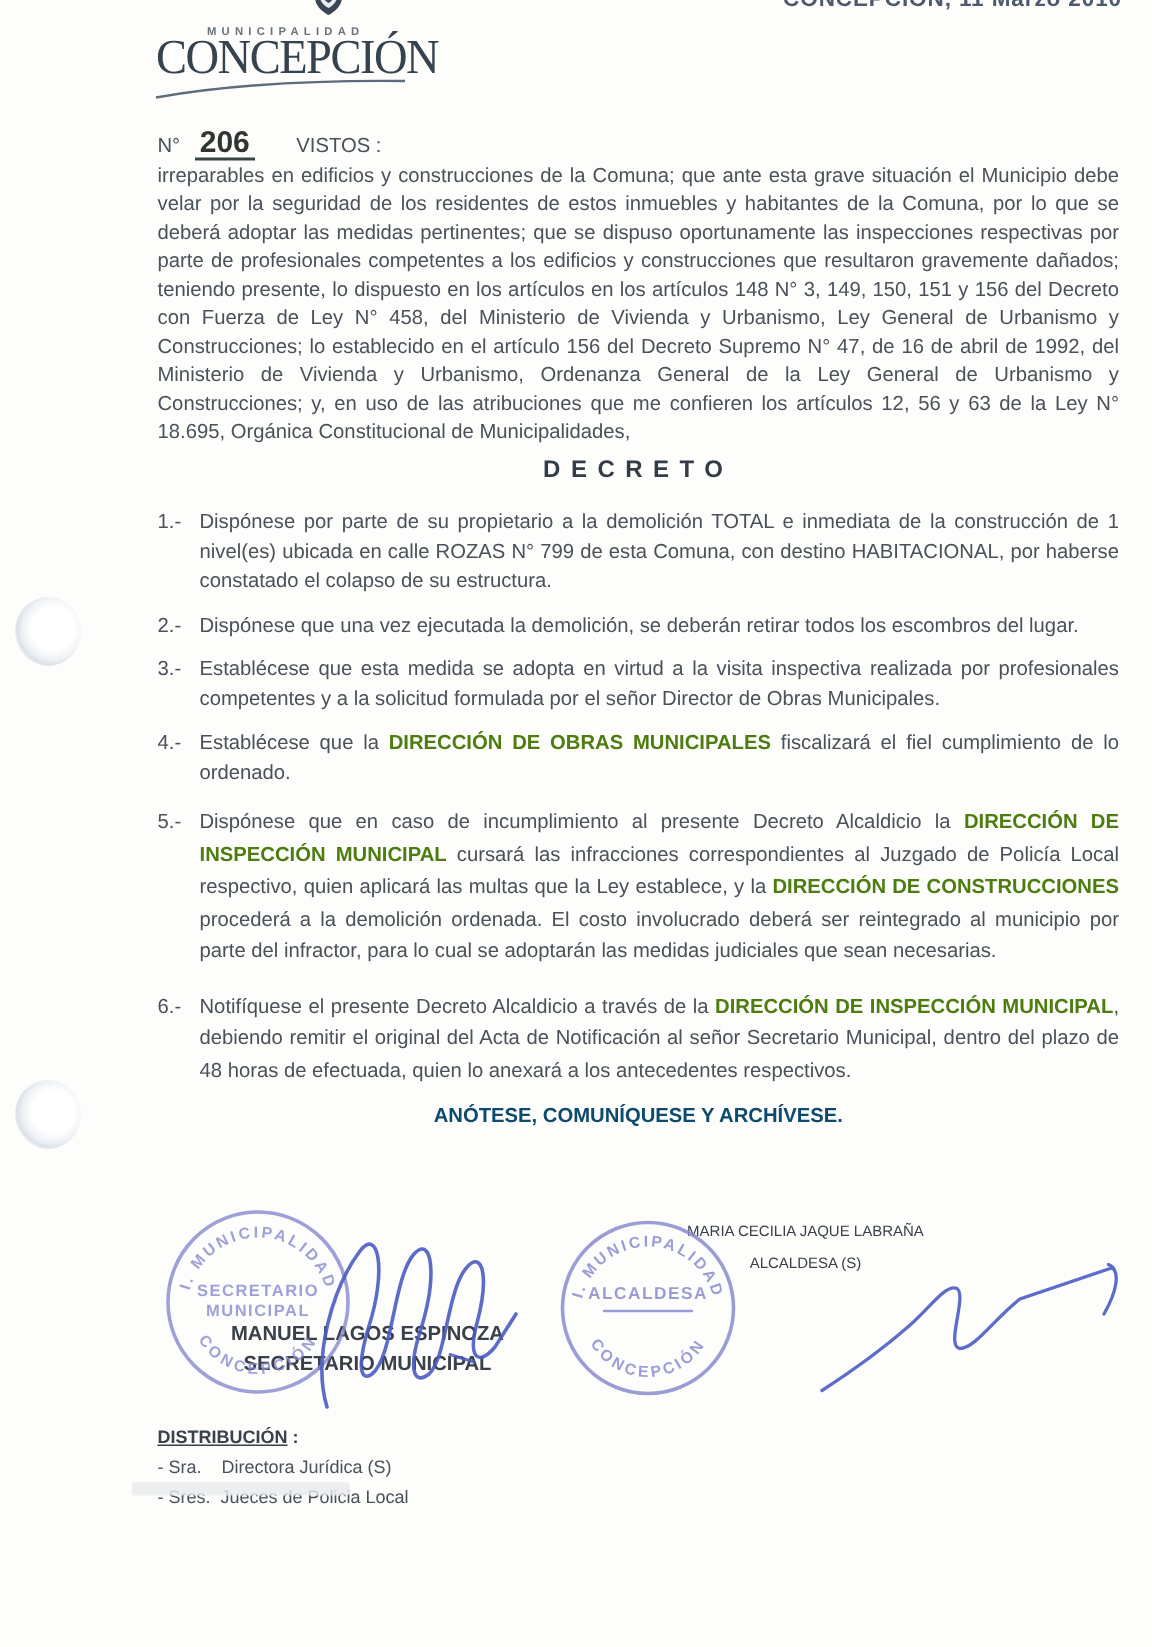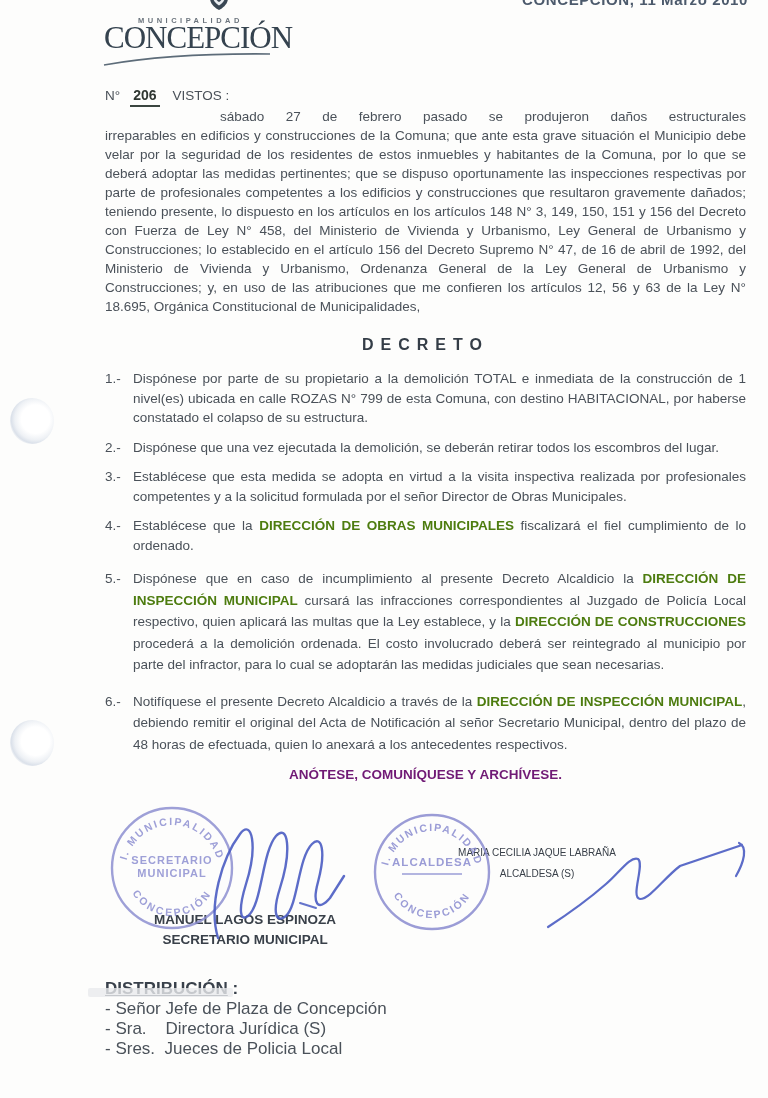--- a/index.html
+++ b/index.html
@@ -28,51 +28,51 @@
     font-family:"Liberation Serif",serif;
     font-size:31px;color:#35434f;letter-spacing:-1px;
     transform:scaleY(1.05);
   }
   .logo-swoosh{position:absolute;left:2px;top:56px;}
   
   .doc{position:absolute;left:105px;top:86px;width:641px;font-size:13.5px;line-height:19px;}
   .v-line1{display:flex;align-items:baseline;white-space:nowrap;}
   .v-num-label{margin-right:10px;}
   .v-num{
-    font-size:14px;font-weight:bold;color:#2f3631;
-    border-bottom:2px solid #3a4540;padding:0 3px 0 3px;margin-right:13px;
+    font-size:20px;font-weight:bold;color:#2f3631;
+    border-bottom:2px solid #3a4540;padding:0 3px 0 3px;margin-right:28px;
   }
   .v-label{font-weight:normal;margin-right:8px;text-align:right;}
   .v-l1text{flex:1;text-align:justify;text-align-last:justify;white-space:normal;}
   .v-line2{margin-left:115px;text-align:justify;text-align-last:justify;}
   .v-body{text-align:justify;}
   .decreto{
-    margin-top:19px;margin-bottom:15px;text-align:center;
+    margin-top:7px;margin-bottom:15px;text-align:center;
     font-size:16px;font-weight:bold;letter-spacing:7px;color:#343d47;
   }
   .decree-item{display:flex;margin-bottom:10px;line-height:19.5px;}
   .decree-item:nth-child(n+5){line-height:21.5px;}
   .decree-item:nth-child(4){margin-bottom:13px;}
   .decree-item:nth-child(5){margin-bottom:15px;}
   .it-num{width:28px;flex:0 0 28px;}
   .it-text{flex:1;text-align:justify;}
   .seg-bold{font-weight:bold;color:#4d7c0f;}
-  .closing{margin-top:8px;text-align:center;font-weight:bold;color:#701a75;font-size:13.5px;}
+  .closing{margin-top:8px;text-align:center;font-weight:bold;color:#0c4a6e;font-size:13.5px;}
   
   .sig-area{position:relative;height:126px;}
   .alcaldesa-block{
     position:absolute;left:292px;top:58px;width:280px;text-align:center;
     font-weight:normal;color:#394049;font-size:10px;line-height:21px;
   }
   .secretario-block{
     margin-left:30px;width:220px;text-align:center;
     font-weight:bold;color:#394049;font-size:13.5px;line-height:20px;
   }
   
-  .distribution{margin-top:29px;font-size:17px;line-height:20px;}
+  .distribution{margin-top:29px;font-size:12px;line-height:20px;}
   .dist-heading{font-weight:bold;color:#39414b;}
   .dist-heading .u{text-decoration:underline;}
   .dist-item{white-space:pre-wrap;}
   
   .punch{position:absolute;left:10px;width:44px;height:46px;border-radius:50%;
     background:radial-gradient(circle at 58% 46%, #ffffff 40%, #eef1f5 58%, #dbe1ea 68%, rgba(219,225,234,0) 76%);
   }
   .punch-top{top:398px;}
   .punch-bottom{top:720px;}
   .smudge{position:absolute;left:88px;top:988px;width:145px;height:9px;background:#e8eaec;border-radius:2px;opacity:.8;}
@@ -100,21 +100,20 @@
     </svg>
   </div>
 
   <div class="doc">
 
     <div class="v-line1">
       <span class="v-num-label">N°</span>
       <span class="v-num">206</span>
       <span class="v-label">VISTOS :</span>
     </div>
-    <div class="v-line2">sábado 27 de febrero pasado se produjeron daños estructurales</div>
     <div class="v-body">irreparables en edificios y construcciones de la Comuna; que ante esta grave situación el Municipio debe velar por la seguridad de los residentes de estos inmuebles y habitantes de la Comuna, por lo que se deberá adoptar las medidas pertinentes; que se dispuso oportunamente las inspecciones respectivas por parte de profesionales competentes a los edificios y construcciones que resultaron gravemente dañados; teniendo presente, lo dispuesto en los artículos en los artículos 148 N° 3, 149, 150, 151 y 156 del Decreto con Fuerza de Ley N° 458, del Ministerio de Vivienda y Urbanismo, Ley General de Urbanismo y Construcciones; lo establecido en el artículo 156 del Decreto Supremo N° 47, de 16 de abril de 1992, del Ministerio de Vivienda y Urbanismo, Ordenanza General de la Ley General de Urbanismo y Construcciones; y, en uso de las atribuciones que me confieren los artículos 12, 56 y 63 de la Ley N° 18.695, Orgánica Constitucional de Municipalidades,</div>
 
     <div class="decreto">DECRETO</div>
 
     <div id="decree-items">
   <div class="decree-item">
     <span class="it-num">1.-</span>
     <span class="it-text"><span>Dispónese por parte de su propietario a la demolición TOTAL e inmediata de la construcción de 1 nivel(es) ubicada en calle ROZAS N° 799 de esta Comuna, con destino HABITACIONAL, por haberse constatado el colapso de su estructura.</span></span>
   </div>
 
@@ -154,21 +153,20 @@
     </div>
 
     <div class="secretario-block">
       <div>MANUEL LAGOS ESPINOZA</div>
       <div>SECRETARIO MUNICIPAL</div>
     </div>
 
     <div class="distribution">
       <div class="dist-heading"><span class="u">DISTRIBUCIÓN</span><span> :</span></div>
       <div id="dist-items">
-          <div class="dist-item">- Señor Jefe de Plaza de Concepción</div>
           <div class="dist-item">- Sra.    Directora Jurídica (S)</div>
           <div class="dist-item">- Sres.  Jueces de Policia Local</div>
         </div>
     </div>
 
   </div>
 
   <svg class="ink-overlay" width="768" height="1098" viewBox="0 0 768 1098">
 
     <g transform="translate(172,868)" opacity="0.82">

